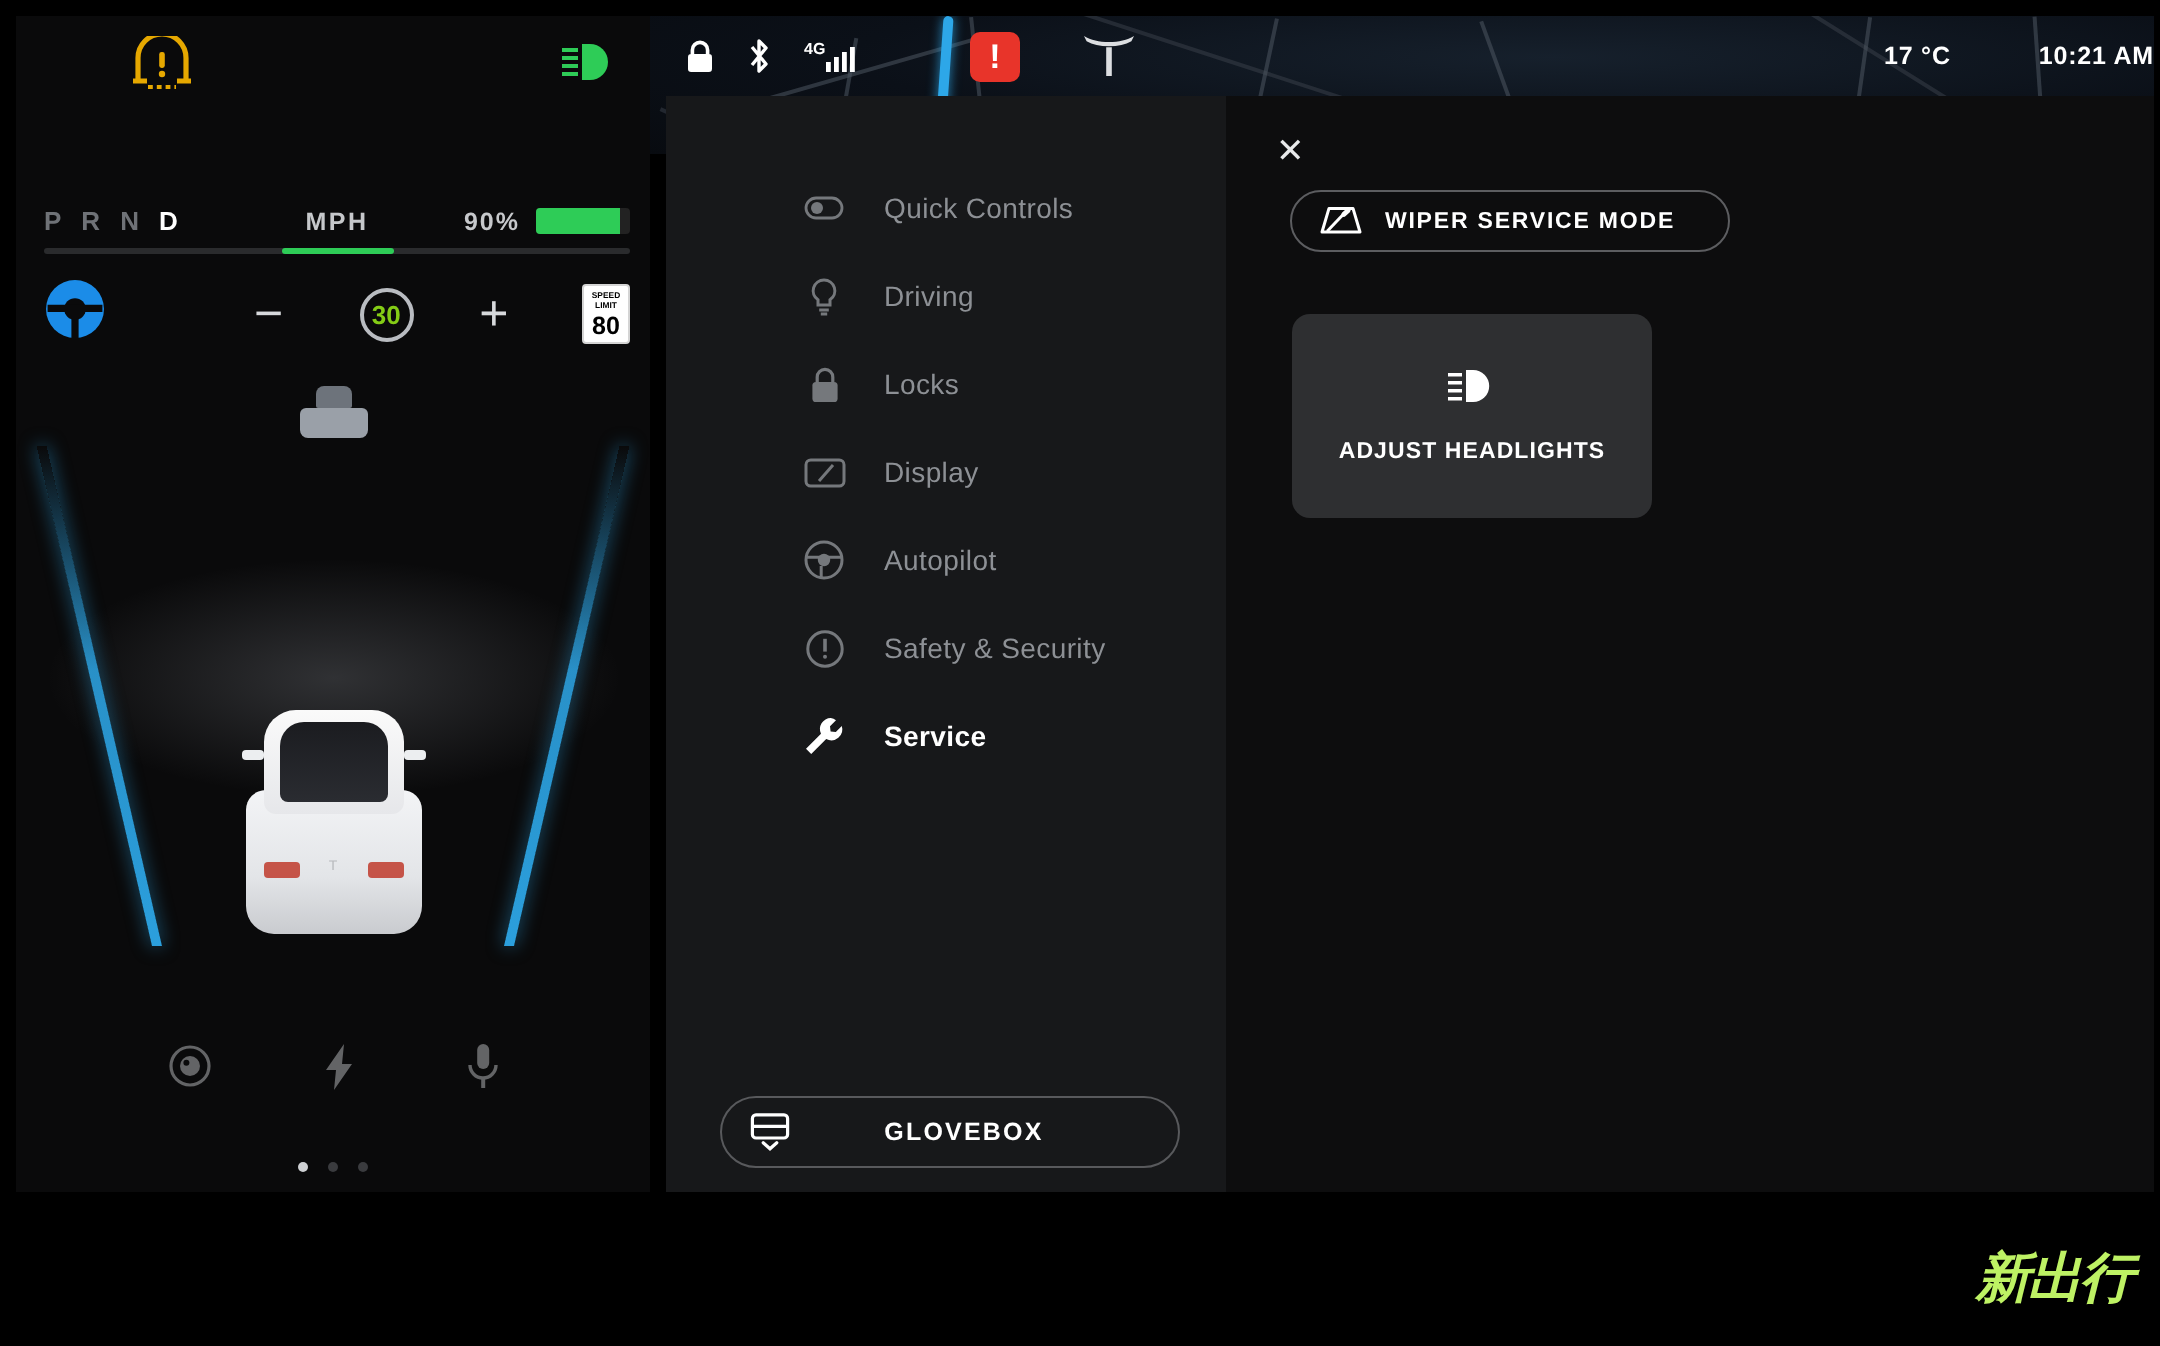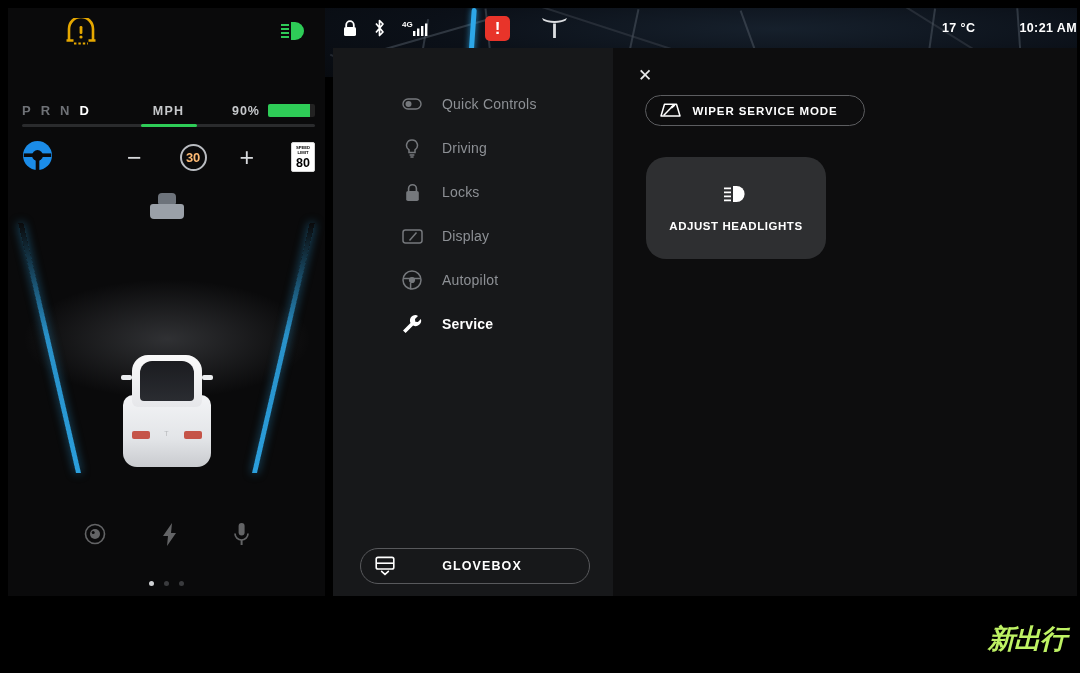--- a/index.html
+++ b/index.html
@@ -89,21 +89,21 @@
   .cc-row {
     position:absolute; top:128px; left:14px; right:10px; height:42px;
     display:flex; align-items:center;
   }
   .cc-minus, .cc-plus {
     color:#d7d9dc; font-size:25px; font-weight:300; line-height:1;
   }
   .cc-circle {
     width:27px; height:27px; border:2px solid #b9bcc1; border-radius:50%;
     display:flex; align-items:center; justify-content:center;
-    font-size:13px; font-weight:bold; color:#fdba74;
+    font-size:13px; font-weight:bold; color:#84cc16;
   }
   .sl-sign {
     margin-left:auto; width:24px; height:30px; background:#fff; border-radius:2px;
     border:1.5px solid #d4d4d4;
     display:flex; flex-direction:column; align-items:center; justify-content:center;
     color:#000; padding-top:1px;
   }
   .sl-top { font-size:4.2px; font-weight:bold; line-height:1.15; text-align:center; }
   .sl-num { font-size:12.5px; font-weight:bold; line-height:1; margin-top:1px; }
 
@@ -218,21 +218,21 @@
     border:1px solid #5c5d60; border-radius:16px;
     display:flex; align-items:center;
   }
   .wp-ico { margin-left:13px; display:flex; }
   .wp-label {
     flex:1; text-align:center; font-size:11.5px; font-weight:bold;
     letter-spacing:.9px; margin-left:-16px; color:#fff;
   }
   .card {
     position:absolute; left:33px; width:180px; height:102px;
-    background:#2e2f31; border-radius:20px;
+    background:#2e2f31; border-radius:9px;
     display:flex; flex-direction:column; align-items:center; justify-content:center;
     gap:13px;
   }
   .card.c1 { top:109px; }
   .card.c2 { top:227px; }
   .card-label {
     font-size:11.5px; font-weight:bold; letter-spacing:.55px; color:#fff;
   }
 
   
@@ -475,20 +475,30 @@
         <span class="mi-ico">
           <svg width="20" height="20" viewBox="0 0 20 20">
               <circle cx="10" cy="10" r="9" fill="none" stroke="#8d9095" stroke-width="1.5"></circle>
               <circle cx="10" cy="10" r="3.1" fill="#8d9095"></circle>
               <path d="M1.4 8.6h17.2M8.6 13v6.4" stroke="#8d9095" stroke-width="1.5"></path>
             </svg>
         </span>
         <span>Autopilot</span>
       </div>
 
+      <div class="menu-item">
+        <span class="mi-ico">
+          <svg width="19" height="19" viewBox="0 0 19 19">
+              <circle cx="9.5" cy="9.5" r="8.6" fill="none" stroke="#8d9095" stroke-width="1.5"></circle>
+              <rect x="8.6" y="4.4" width="1.8" height="6.4" fill="#8d9095"></rect>
+              <circle cx="9.5" cy="13.4" r="1" fill="#8d9095"></circle>
+            </svg>
+        </span>
+        <span>Safety &amp; Security</span>
+      </div>
 
       <div class="menu-item active">
         <span class="mi-ico">
           <svg width="20" height="20" viewBox="0 0 20 20">
               <path d="M13.4 1a5.5 5.5 0 00-4.9 7.9L1 16.4 3.6 19l7.5-7.5A5.5 5.5 0 0018.9 5l-3 3-2.6-.3-.3-2.6 3-3A5.4 5.4 0 0013.4 1z" fill="#fff"></path>
             </svg>
         </span>
         <span>Service</span>
       </div>
 

